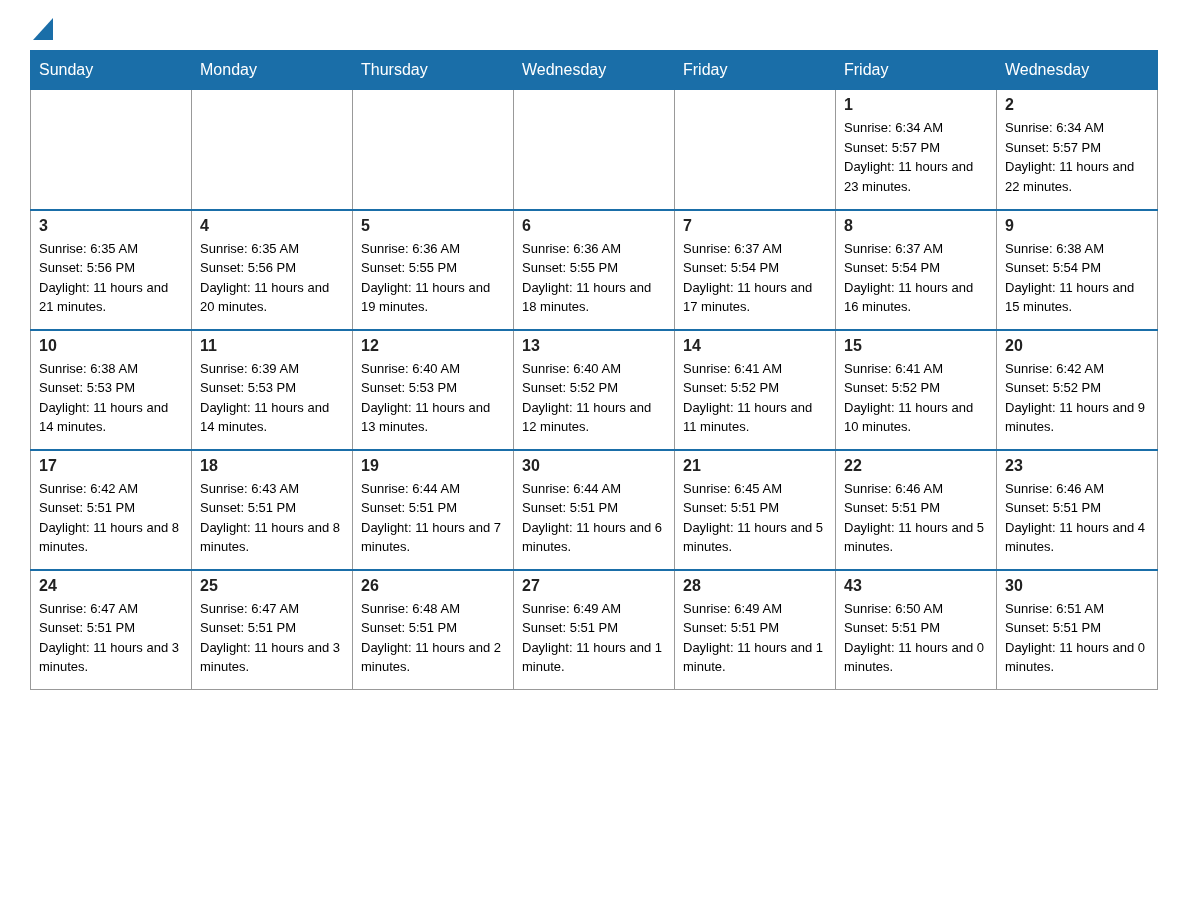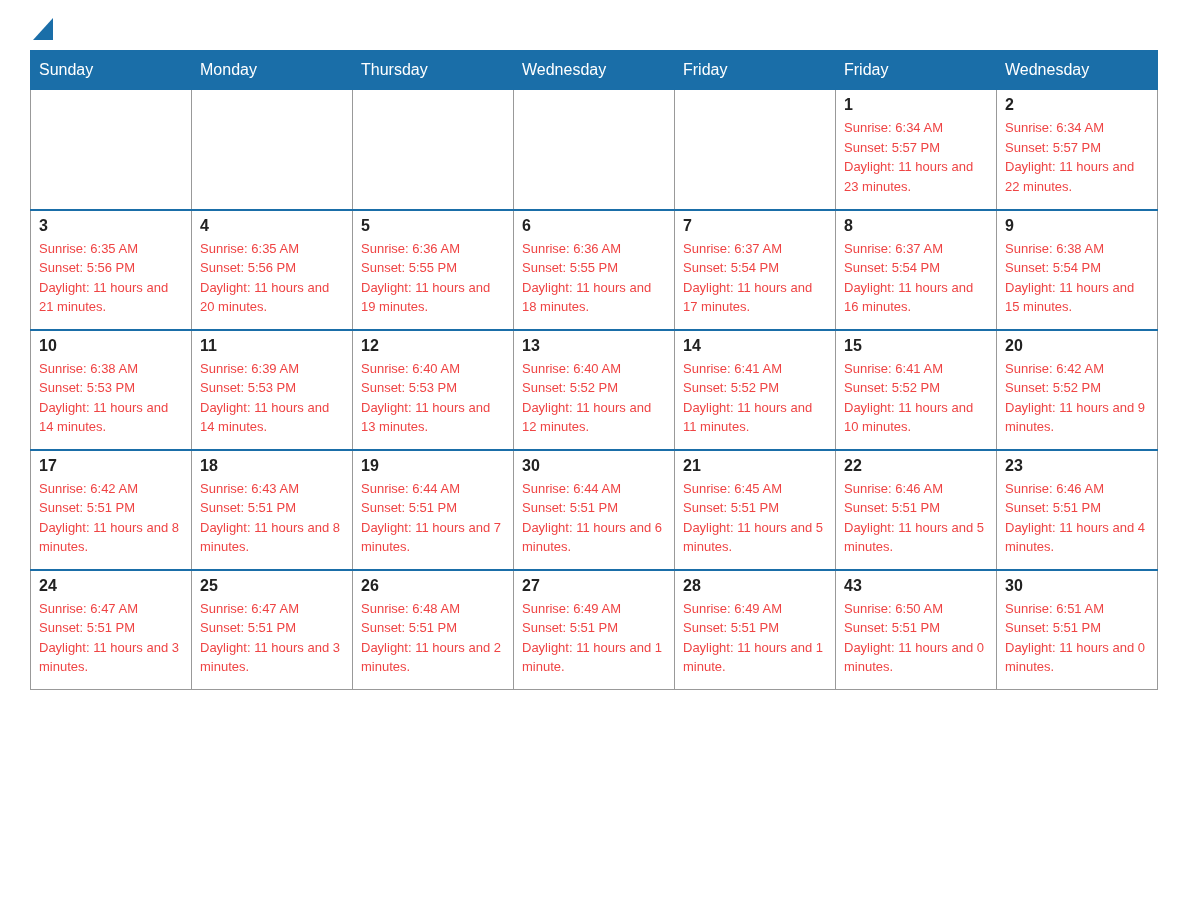--- a/index.html
+++ b/index.html
@@ -77,21 +77,21 @@
     }
     .day-number {
       font-size: 16px;
       font-weight: bold;
       color: #222;
       display: block;
       margin-bottom: 4px;
     }
     .day-info {
       font-size: 13px;
-      color: #ef4444;
+      color: #000000;
       line-height: 1.5;
     }
     .empty-cell {
       background: #fff;
     }
     .row-border-top td {
       border-top: 2px solid #1a6ea8;
     }
   </style>
 </head>

